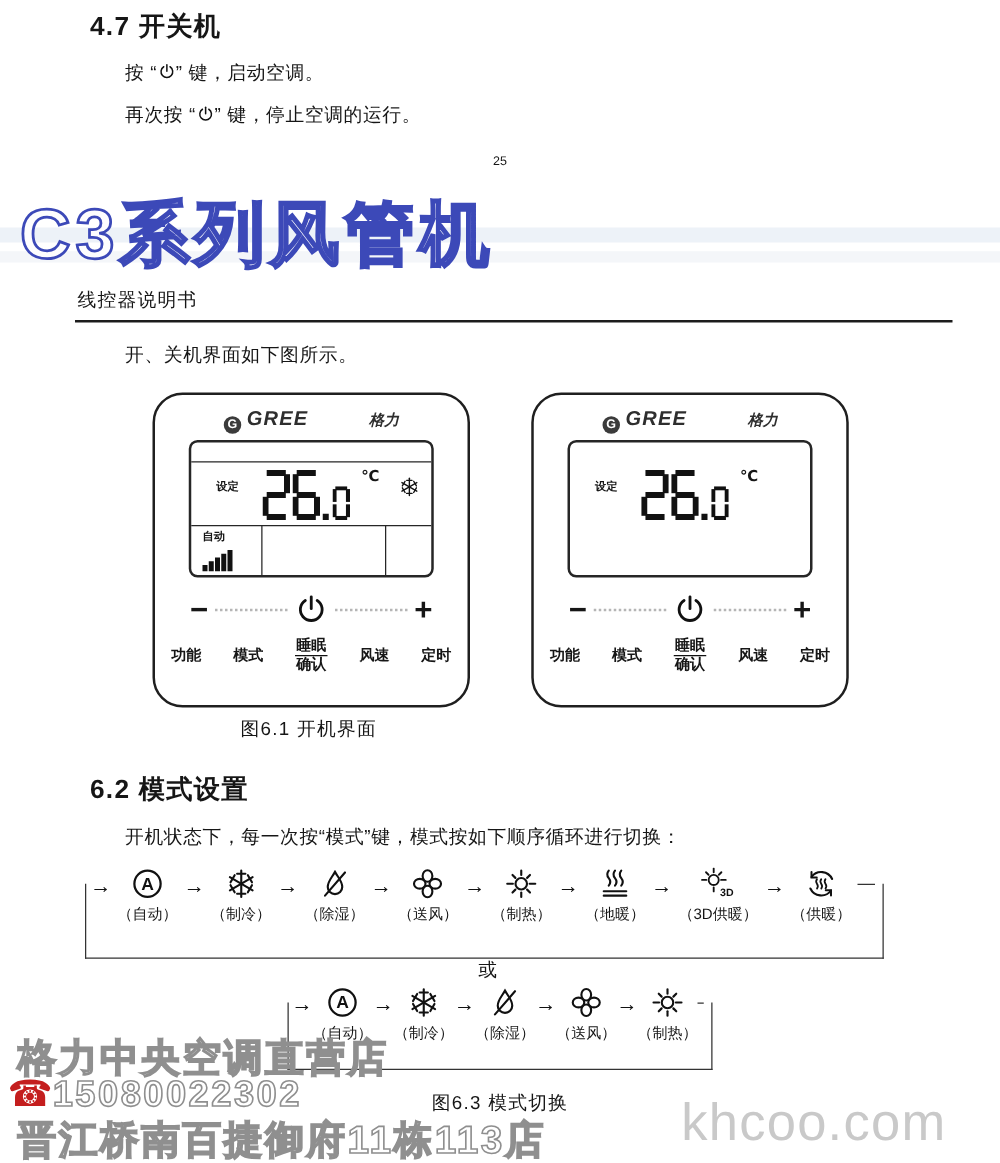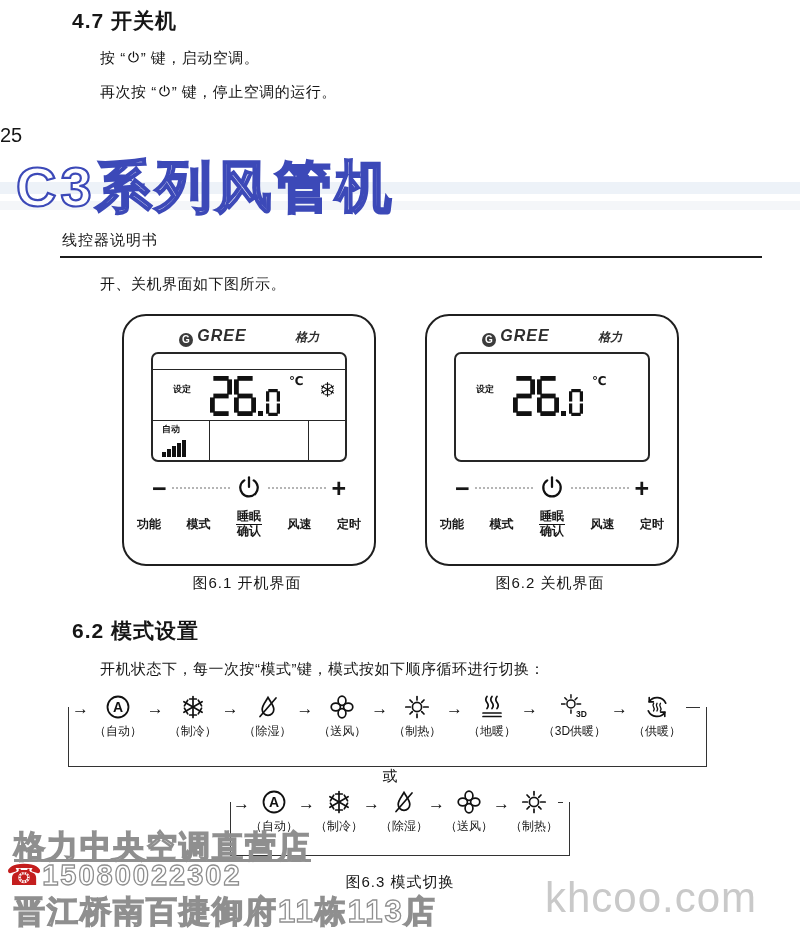--- a/index.html
+++ b/index.html
@@ -2,21 +2,21 @@
 <html><head>
 <meta charset="utf-8">
 <style>
   html,body{margin:0;padding:0;background:#fff;}
   #page{position:relative;width:800px;height:930px;background:#ffffff;overflow:hidden;
         font-family:"Liberation Sans","DejaVu Sans",sans-serif;color:#161616;}
   .abs{position:absolute;}
   
   .h-title{font-size:21px;font-weight:700;letter-spacing:1px;}
   .body-line{font-size:15px;letter-spacing:0.5px;white-space:nowrap;}
-  .page-num{width:800px;text-align:left;font-size:20px;}
+  .page-num{width:800px;text-align:center;font-size:10px;}
   .inline-power{vertical-align:-2px;}
   
   .band1{left:0;top:182px;width:800px;height:12px;background:#edf2f8;z-index:1;}
   .band2{left:0;top:201px;width:800px;height:9px;background:#f4f6f9;z-index:1;}
   .series-mark{left:16px;top:150px;font-size:56px;font-weight:800;letter-spacing:4px;
      color:#fdfdfe;-webkit-text-stroke:2.2px #3c49b8;z-index:2;white-space:nowrap;}
   .subhead{font-size:15px;letter-spacing:1px;text-align:right;}
   .rule{left:60px;top:256px;width:702px;height:2px;background:#1c1c1c;}
   
   .card{width:250px;height:248px;border:2.5px solid #1f1f1f;border-radius:24px;background:#fff;}
@@ -283,21 +283,20 @@
       <span class="sleep-stack">
         <span class="sleep-top" style="display:block">睡眠</span>
         <span>确认</span>
       </span>
       <span>风速</span>
       <span>定时</span>
     </div>
   </div>
 
   <div class="abs caption" style="left:122px;top:574px;width:250px;">图6.1 开机界面</div>
-  <div class="abs caption" style="left:425px;top:574px;width:250px;">图6.2 关机界面</div>
 
   <div class="abs h-title" style="left:72px;top:617px;">6.2 模式设置</div>
   <div class="abs body-line" style="left:100px;top:660px;">开机状态下，每一次按“模式”键，模式按如下顺序循环进行切换：</div>
 
   <div class="abs loop" style="left:68px;top:707px;width:637px;height:59px;"></div>
   <div class="abs mode-row" style="left:72px;top:694px;width:628px;">
     <span class="marrow">→</span>
     <div class="mode-item">
       <svg class="icon" width="26" height="26" viewBox="0 0 26 26">
           <use href="#ic-auto"></use>
@@ -402,20 +401,20 @@
       <svg class="icon" width="26" height="26" viewBox="0 0 26 26">
           <use href="#ic-heat"></use>
         </svg>
       <span class="mode-label">（制热）</span>
     </div>
     <span class="connector" style="width:12px"></span>
   </div>
 
   <div class="abs caption" style="left:290px;top:859px;width:220px;margin-top:14px;">图6.3 模式切换</div>
 
-  <div class="abs stamp" style="left:14px;top:826px;font-size:31px;text-decoration:underline;">格力中央空调直营店</div>
+  <div class="abs stamp" style="left:14px;top:826px;font-size:31px;">格力中央空调直营店</div>
   <div class="abs stamp" style="left:6px;top:858px;font-size:29px;">
     <span class="phone-icon">☎</span><span>15080022302</span>
   </div>
   <div class="abs stamp" style="left:14px;top:891px;font-size:31px;">晋江桥南百捷御府11栋113店</div>
   <div class="abs site-mark" style="left:545px;top:874px;">khcoo.com</div>
 
 </div>
 
 </body></html>

